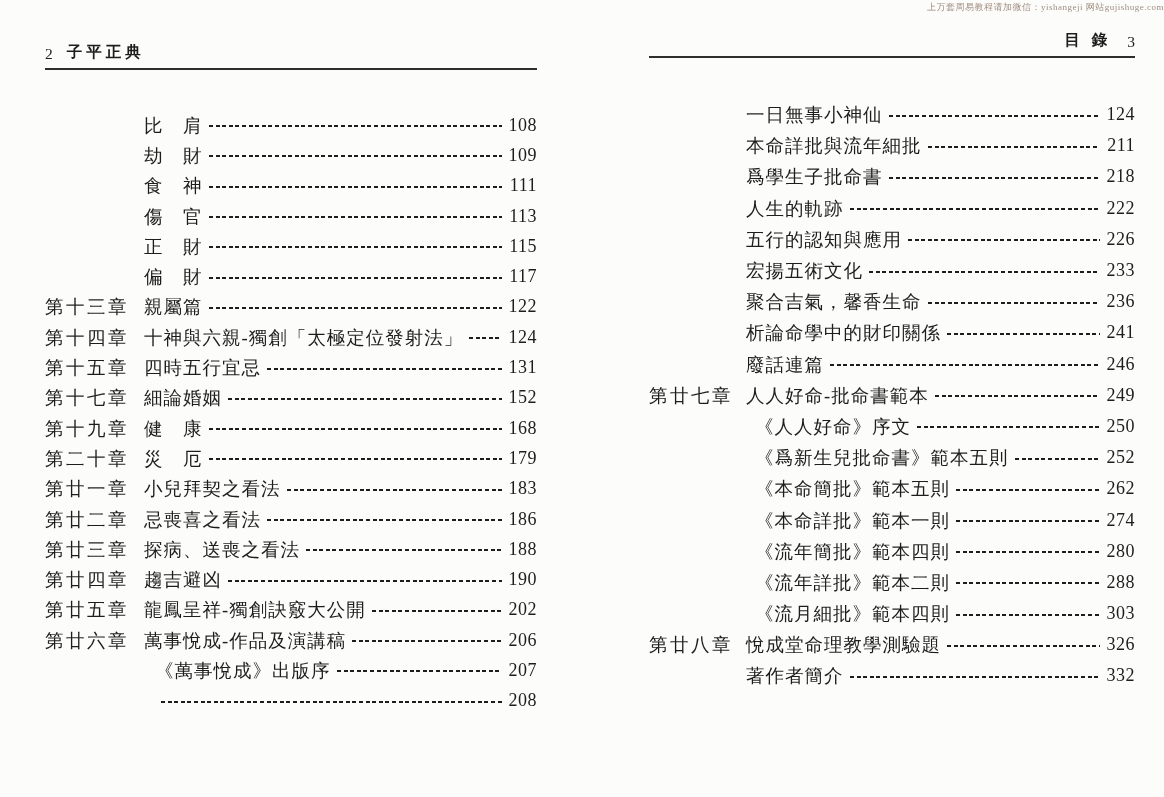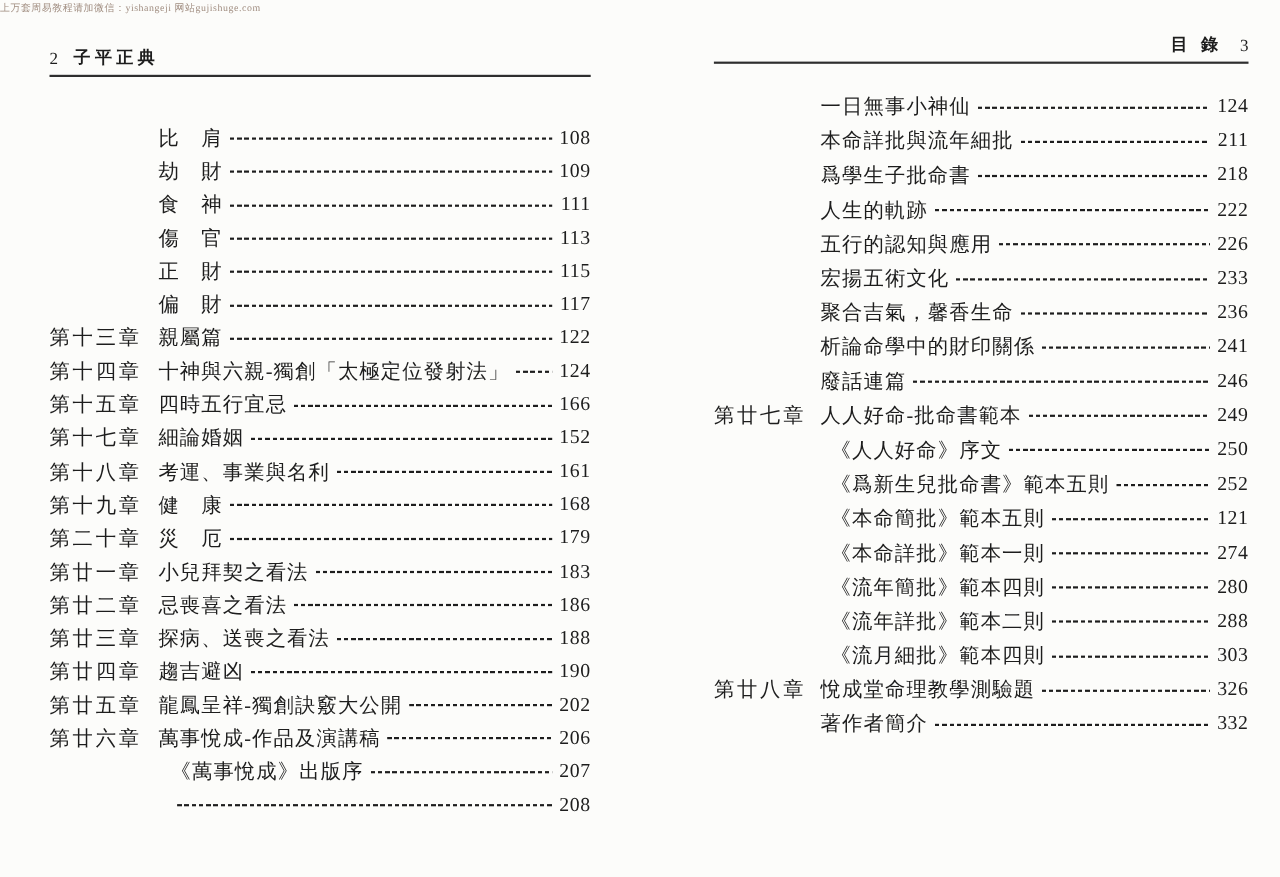--- a/index.html
+++ b/index.html
@@ -4,40 +4,40 @@
 <style>
   html,body{margin:0;padding:0;}
   body{
     width:1164px;height:797px;position:relative;overflow:hidden;
     background:#fcfcfa;color:#1d1d1d;
     font-family:"Liberation Serif","DejaVu Serif",serif;
   }
   
   .watermark{
     position:absolute;top:1px;left:0;width:100%;
-    text-align:left;font-size:9px;letter-spacing:.5px;
+    text-align:right;font-size:9px;letter-spacing:.5px;
     color:#a08d80;
   }
   
   .page{position:absolute;}
   .page-left{left:45px;top:42px;width:492px;}
   .page-right{left:649px;top:30px;width:486px;}
   .page-header{
     display:flex;align-items:flex-end;
     border-bottom:2.5px solid #2e2e2e;padding-bottom:5px;
     font-size:15.5px;letter-spacing:2px;
   }
   .page-right .page-header{justify-content:flex-end;border-bottom-width:2px;}
   .hdr-num{letter-spacing:0;}
   .page-left .hdr-num{margin-right:14px;}
   .page-right .hdr-num{margin-left:16px;}
   .hdr-title{letter-spacing:4px;font-weight:bold;}
   
   .toc{margin-top:40px;}
-  .page-right .toc{margin-top:23px;}
+  .page-right .toc{margin-top:41px;}
   .row{display:flex;align-items:center;height:30.3px;font-size:18.5px;white-space:nowrap;}
   .page-right .row{height:31.2px;}
   .chapter{flex:0 0 99px;letter-spacing:2.5px;overflow:hidden;}
   .page-right .chapter{flex-basis:97px;font-family:Liberation Serif, serif;}
   .indent2 .chapter{flex-basis:110px;}
   .page-right .indent2 .chapter{flex-basis:106px;}
   .title{flex:0 0 auto;letter-spacing:1px;}
   .leader{
     flex:1 1 auto;height:2px;margin:0 5px 0 6px;
     background:repeating-linear-gradient(90deg,#1d1d1d 0 4px,transparent 4px 6.6px);
@@ -101,33 +101,27 @@
       <div class="row indent0">
     <span class="chapter">第十四章</span>
     <span class="title">十神與六親-獨創「太極定位發射法」</span>
     <span class="leader"></span>
     <span class="pageno">124</span>
   </div>
       <div class="row indent0">
     <span class="chapter">第十五章</span>
     <span class="title">四時五行宜忌</span>
     <span class="leader"></span>
-    <span class="pageno">166</span>
+    <span class="pageno">131</span>
   </div>
       <div class="row indent0">
     <span class="chapter">第十七章</span>
     <span class="title">細論婚姻</span>
     <span class="leader"></span>
     <span class="pageno">152</span>
-  </div>
-      <div class="row indent0">
-    <span class="chapter">第十八章</span>
-    <span class="title">考運、事業與名利</span>
-    <span class="leader"></span>
-    <span class="pageno">161</span>
   </div>
       <div class="row indent0">
     <span class="chapter">第十九章</span>
     <span class="title">健　康</span>
     <span class="leader"></span>
     <span class="pageno">168</span>
   </div>
       <div class="row indent0">
     <span class="chapter">第二十章</span>
     <span class="title">災　厄</span>
@@ -259,21 +253,21 @@
       <div class="row indent2">
     <span class="chapter"></span>
     <span class="title">《爲新生兒批命書》範本五則</span>
     <span class="leader"></span>
     <span class="pageno">252</span>
   </div>
       <div class="row indent2">
     <span class="chapter"></span>
     <span class="title">《本命簡批》範本五則</span>
     <span class="leader"></span>
-    <span class="pageno">121</span>
+    <span class="pageno">262</span>
   </div>
       <div class="row indent2">
     <span class="chapter"></span>
     <span class="title">《本命詳批》範本一則</span>
     <span class="leader"></span>
     <span class="pageno">274</span>
   </div>
       <div class="row indent2">
     <span class="chapter"></span>
     <span class="title">《流年簡批》範本四則</span>

